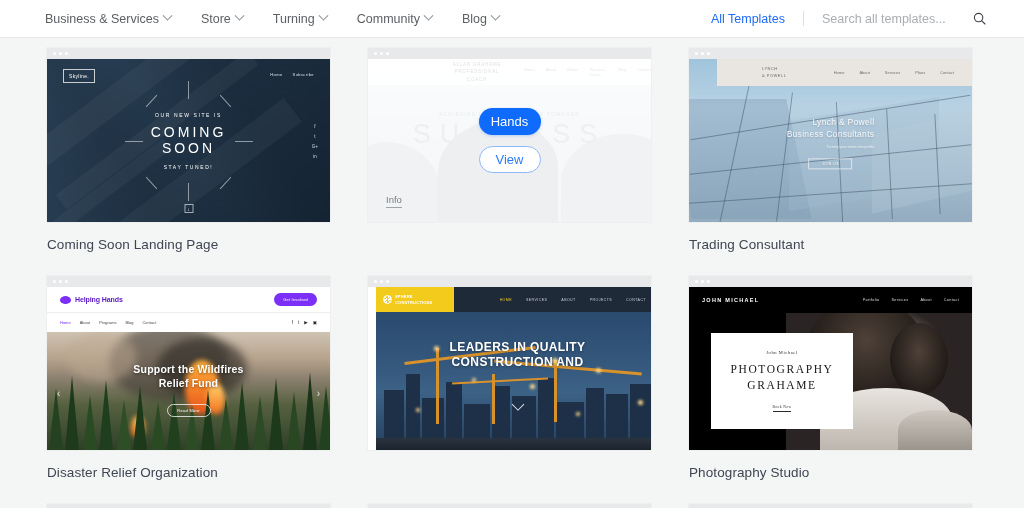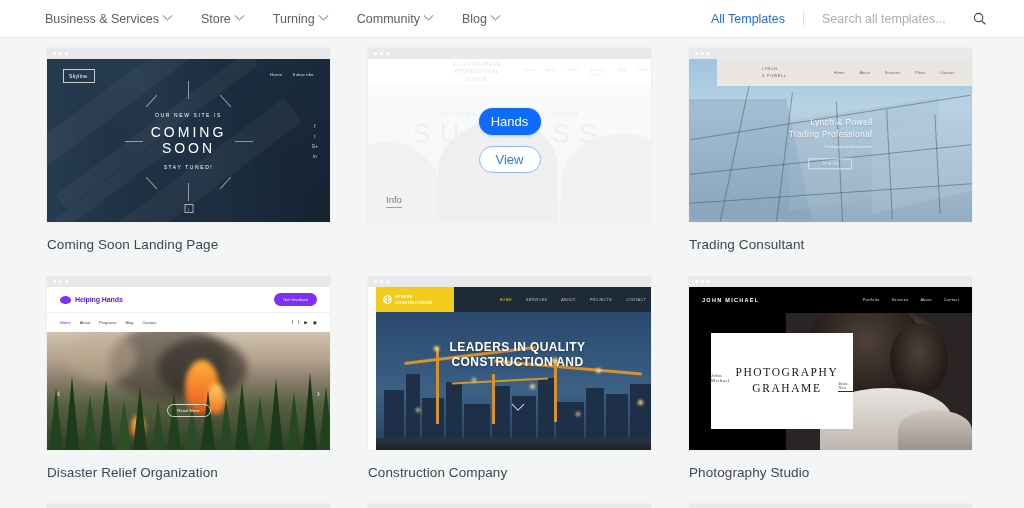--- a/index.html
+++ b/index.html
@@ -407,21 +407,21 @@
     background: radial-gradient(ellipse at 50% 40%, #4e4139 0%, #251e1a 65%, #100d0c 100%);
   }
   .ph-shoulder {
     position: absolute; border-radius: 50% 50% 0 0;
     background: linear-gradient(180deg, #e8e4df 0%, #bdb6ae 100%);
   }
   .ph-card {
     position: absolute; top: 46px; left: 22px;
     width: 142px; height: 96px;
     background: #fff;
-    display: flex; flex-direction: row;
+    display: flex; flex-direction: column;
     align-items: center; justify-content: center;
     z-index: 2;
   }
   .ph-name { font-size: 4.5px; color: #2b2b2b; letter-spacing: .6px; margin-bottom: 7px;
              font-family: "Liberation Serif", serif; }
   .ph-title {
     font-size: 11.5px; color: #161616; letter-spacing: 1.6px;
     line-height: 1.35; text-align: center;
     font-family: "Liberation Serif", serif;
   }
@@ -602,21 +602,21 @@
                 <span>Home</span>
                 <span>About</span>
                 <span>Services</span>
                 <span>Plans</span>
                 <span>Contact</span>
               </div>
             </div>
 
             <div class="tr-center">
               <div class="tr-h">Lynch &amp; Powell</div>
-              <div class="tr-h">Trading Professional</div>
+              <div class="tr-h">Business Consultants</div>
               <div class="tr-sub">Turning your vision into profits</div>
               <div class="tr-btn">JOIN US</div>
             </div>
           </div>
         </div>
       </div>
       <div class="cap">Trading Consultant</div>
     </div>
   </div>
 
@@ -675,20 +675,24 @@
               <span class="re-tree" style="left:138px;border-bottom:45px solid #2c4c26;"></span>
               <span class="re-tree" style="left:154px;border-bottom:60px solid #1d3b1b;"></span>
               <span class="re-tree" style="left:172px;border-bottom:52px solid #294823;"></span>
               <span class="re-tree" style="left:188px;border-bottom:68px solid #1e3c1c;"></span>
               <span class="re-tree" style="left:206px;border-bottom:54px solid #2b4a25;"></span>
               <span class="re-tree" style="left:222px;border-bottom:72px solid #1c391a;"></span>
               <span class="re-tree" style="left:240px;border-bottom:58px solid #294723;"></span>
               <span class="re-tree" style="left:256px;border-bottom:78px solid #1a351a;"></span>
               <span class="re-tree" style="left:272px;border-bottom:64px solid #22411f;"></span>
 
+              <div class="re-heroTxt">
+                <div>Support the Wildfires</div>
+                <div>Relief Fund</div>
+              </div>
               <div class="re-heroBtn">Read More</div>
               <span class="re-arrow" style="left:10px;">‹</span>
               <span class="re-arrow" style="right:10px;">›</span>
             </div>
           </div>
         </div>
       </div>
       <div class="cap">Disaster Relief Organization</div>
     </div>
 
@@ -753,21 +757,20 @@
 
               <div class="cn-heroTxt">
                 <div>LEADERS IN QUALITY</div>
                 <div>CONSTRUCTION AND</div>
               </div>
               <span class="cn-chev"></span>
             </div>
           </div>
         </div>
       </div>
-      <div class="cap">Construction Company</div>
     </div>
 
     <div class="card">
       <div class="frame">
         <div class="chrome">
           <span class="dot"></span>
           <span class="dot"></span>
           <span class="dot"></span>
         </div>
         <div class="shot">

